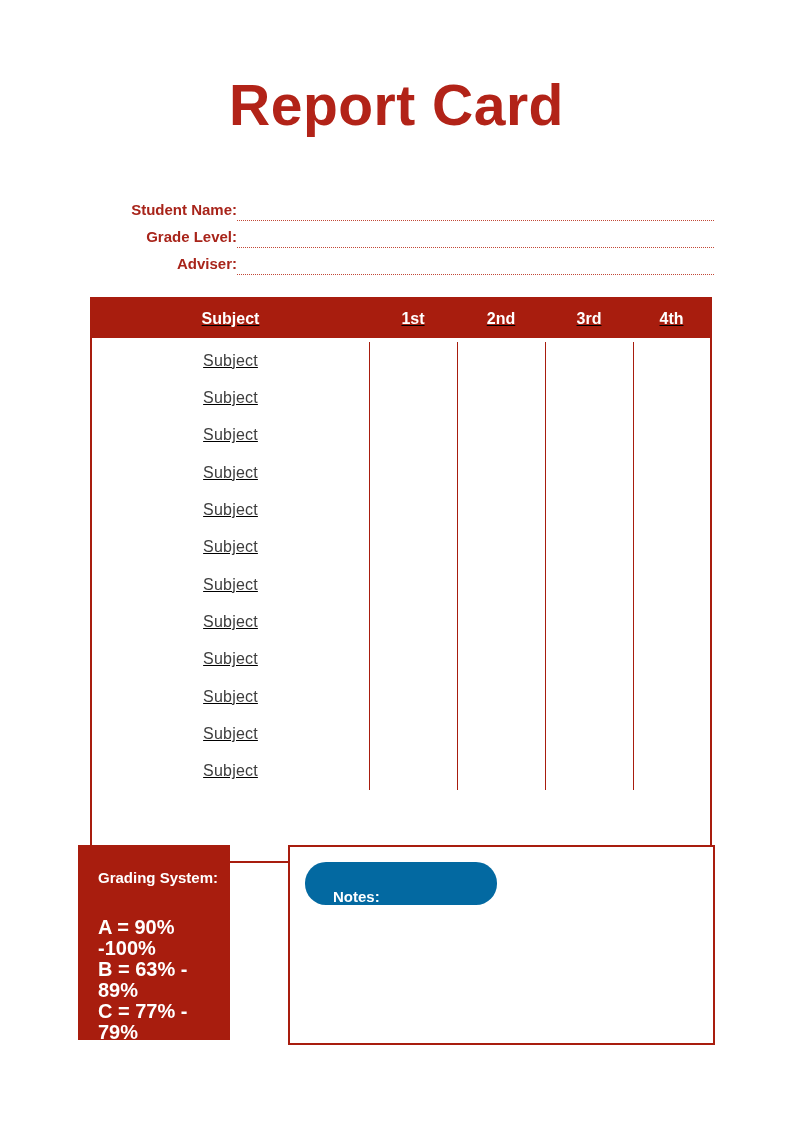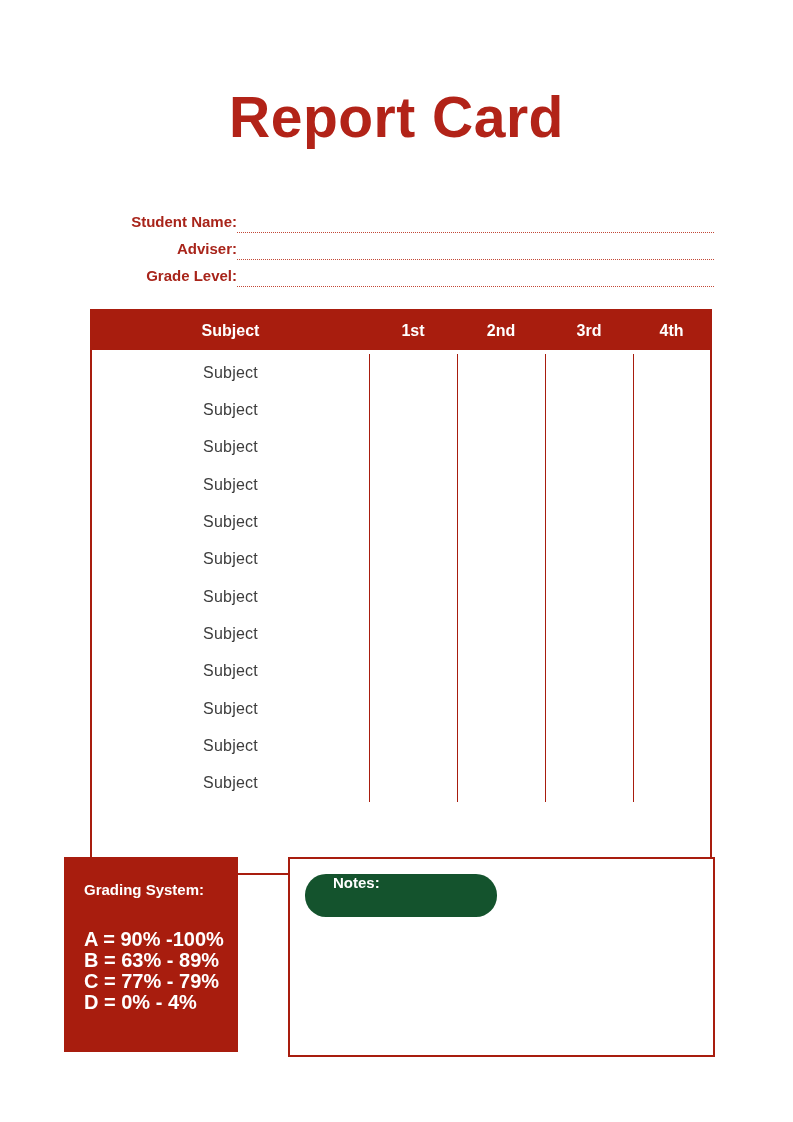--- a/index.html
+++ b/index.html
@@ -3,21 +3,21 @@
 <meta charset="utf-8">
 <style>
   * { margin: 0; padding: 0; box-sizing: border-box; }
   html, body { background: #ffffff; }
   body {
     width: 793px; height: 1122px;
     position: relative;
     font-family: "Liberation Sans", sans-serif;
     overflow: hidden;
   }
-  .page { position: absolute; inset: 0; margin-top: 12px; }
+  .page { position: absolute; inset: 0; }
 
   
   .title {
     position: absolute; top: 72px; left: 0; width: 100%;
     text-align: center;
     font-size: 57px; font-weight: 800; letter-spacing: 0.5px;
     color: #B22318;
   }
 
   
@@ -32,85 +32,86 @@
   .fill-line {
     flex: 1; height: 20px;
     border-bottom: 1px dotted #C24837;
   }
 
   
   .gtable {
     position: absolute; left: 90px; top: 297px;
     width: 622px; height: 566px;
     border: 2px solid #A81D0E;
+    text-decoration: underline;
   }
   .ghead {
     display: flex; height: 39px; background: #A81D0E;
     align-items: center;
   }
   .hc { color: #ffffff; font-size: 16px; font-weight: 700; text-align: center; }
   .gbody { display: flex; flex-direction: column; height: 462px; padding: 4px 0 10px 0; }
   .grow { flex: 1; display: flex; }
   .bc { display: flex; align-items: center; justify-content: center; }
   .c1 { width: 277px; flex: 0 0 277px; }
   .c2, .c3, .c4 { width: 88px; flex: 0 0 88px; }
   .c5 { flex: 1; }
   .grow .c2, .grow .c3, .grow .c4, .grow .c5 { border-left: 1px solid #A81D0E; }
   .subject-text {
     font-size: 16px; font-weight: 400; color: #3D3D3D; letter-spacing: 0.2px;
   }
 
   
   .grading {
-    position: absolute; left: 64px; top: 845px;
-    width: 174px; height: 195px;
+    position: absolute; left: 78px; top: 845px;
+    width: 152px; height: 195px;
     background: #A81D0E;
     color: #ffffff;
     padding: 24px 10px 0 20px;
   }
   .grading-title { font-size: 15px; font-weight: 700; }
   .scale { margin-top: 31px; }
   .scale-line { font-size: 20px; font-weight: 700; line-height: 21px; }
 
   
   .notes {
     position: absolute; left: 288px; top: 845px;
     width: 427px; height: 200px;
     background: #ffffff;
     border: 2px solid #A81D0E;
   }
   .notes-label-box {
     position: absolute; left: 15px; top: 15px;
     width: 192px; height: 43px;
-    background: #14532d;
-    display: flex; align-items: flex-start;
+    background: #0369a1;
+    display: flex; align-items: flex-end;
     padding-left: 28px;
     border-radius: 21px;
   }
   .notes-label-text { color: #ffffff; font-size: 15px; font-weight: 700; }
   .notes-area { position: absolute; left: 4px; top: 62px; right: 4px; bottom: 4px; }
 </style>
 </head>
 <body>
 
 <div class="page">
 
   <h1 class="title">Report Card</h1>
 
   <div class="info">
     <div class="info-row">
       <span class="info-label">Student Name:</span>
       <span class="fill-line"></span>
     </div>
     <div class="info-row">
+      <span class="info-label">Grade Level:</span>
+      <span class="fill-line"></span>
+    </div>
+    <div class="info-row">
       <span class="info-label">Adviser:</span>
-      <span class="fill-line"></span>
-    </div>
-    <div class="info-row">
-      <span class="info-label">Grade Level:</span>
       <span class="fill-line"></span>
     </div>
   </div>
 
   <div class="gtable">
     <div class="ghead">
       <div class="hc c1">Subject</div>
       <div class="hc c2">1st</div>
       <div class="hc c3">2nd</div>
       <div class="hc c4">3rd</div>

